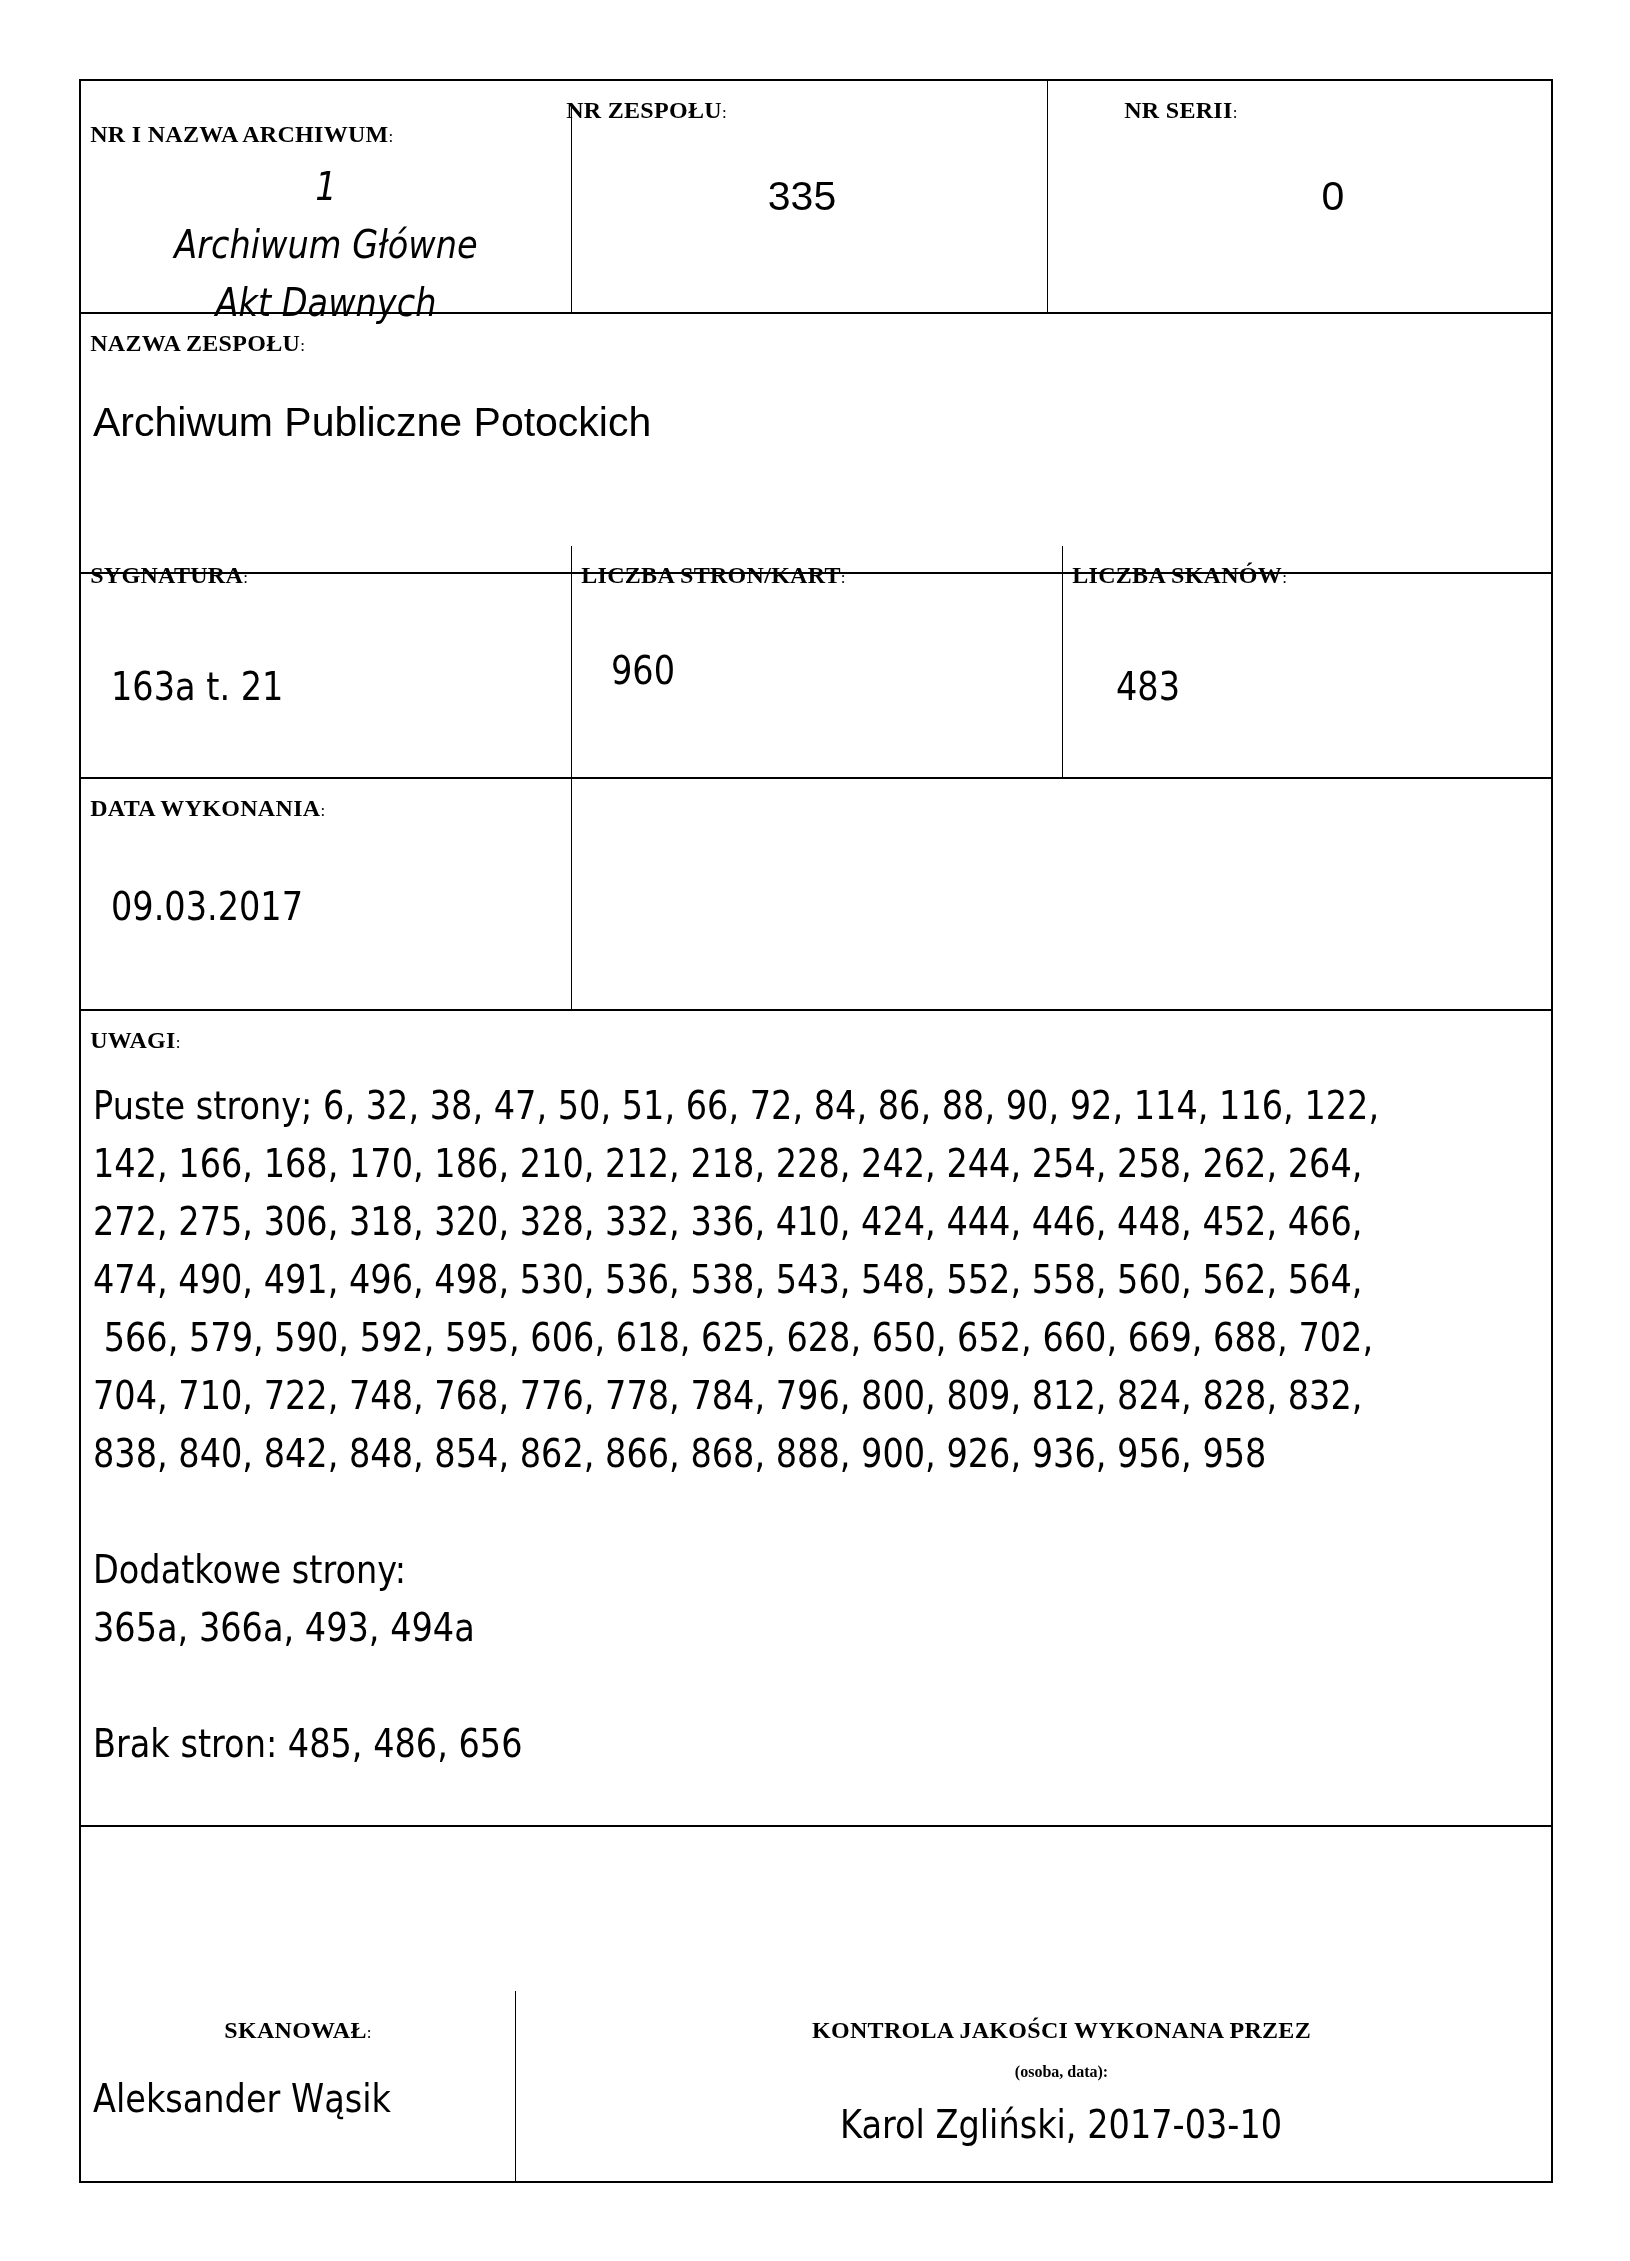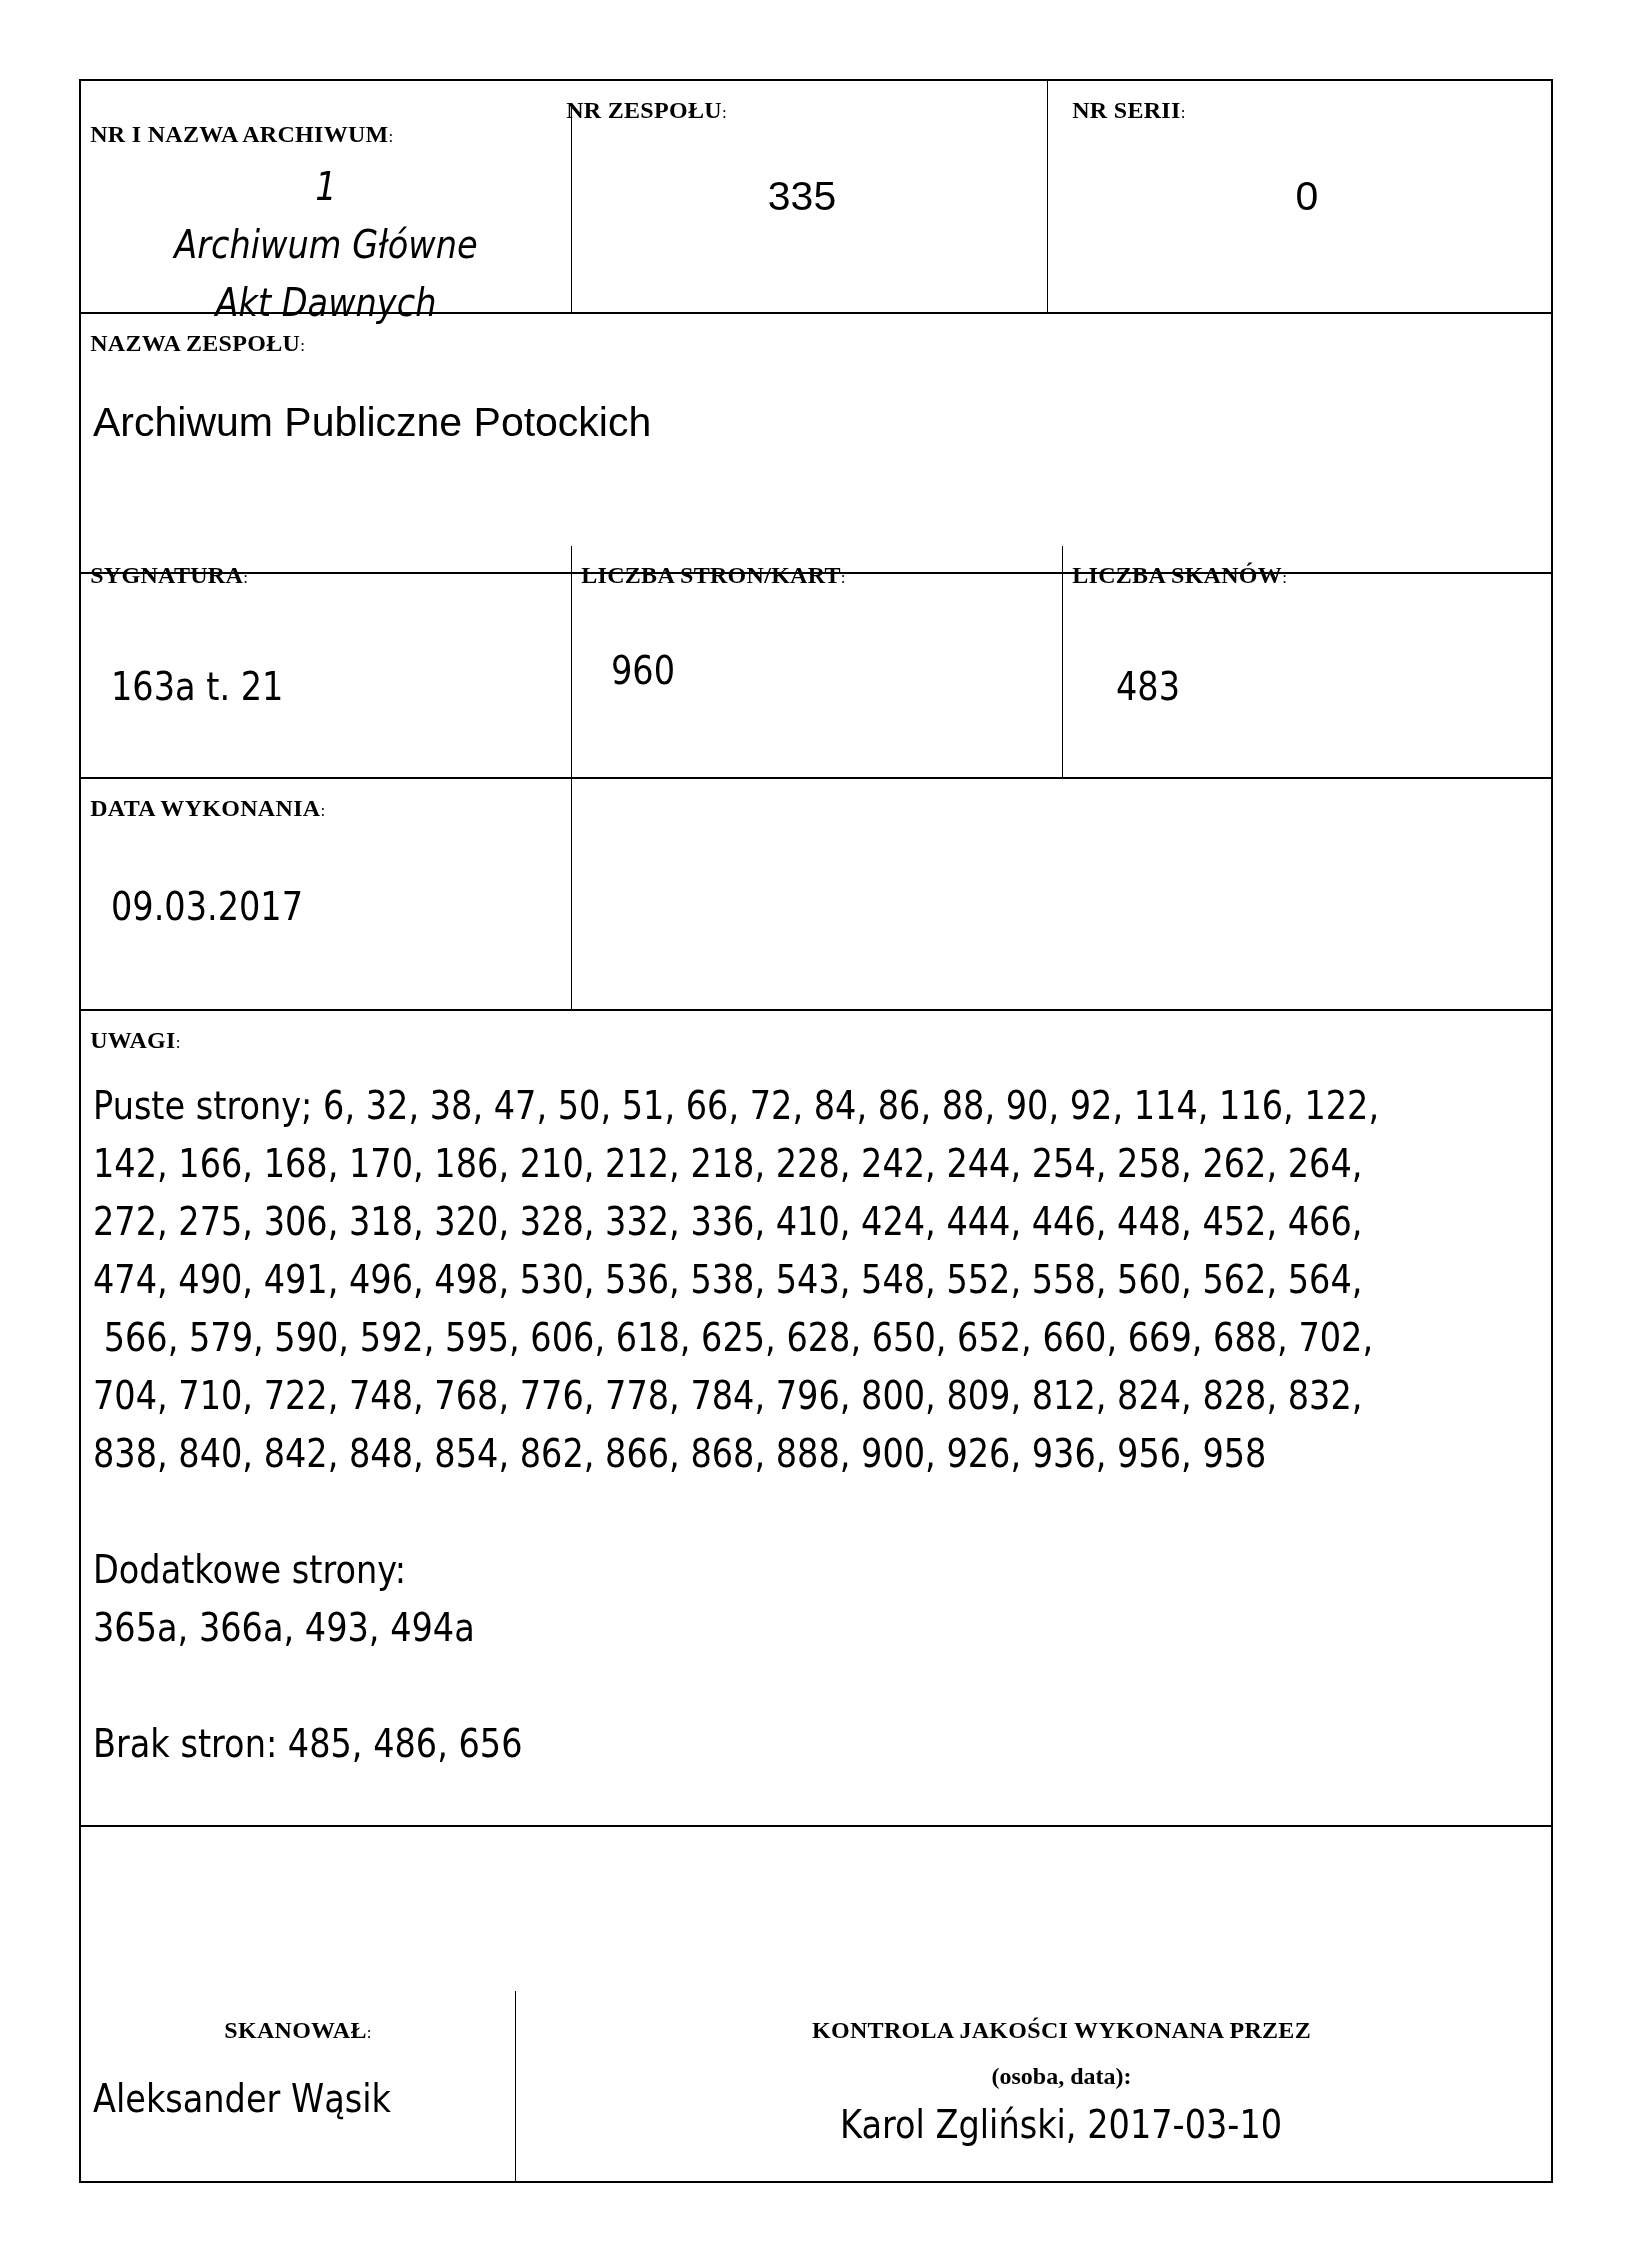--- a/index.html
+++ b/index.html
@@ -12,41 +12,41 @@
     .label { position: absolute; left: 9.2px; top: 16px; font-family: "Liberation Serif", serif; font-weight: bold; font-size: 24px; letter-spacing: 0.3px; white-space: nowrap; }
     .label .colon { font-weight: normal; font-size: 17px; }
     .label.center { left: 0; right: 0; text-align: center; }
     .value { position: absolute; white-space: nowrap; font-size: 41px; }
     .value.condensed { font-family: "DejaVu Sans", sans-serif; font-size: 39px; transform: scaleX(0.86); transform-origin: left top; }
     .archive-block { position: absolute; left: 0; right: 0; top: 53px; text-align: center; line-height: 58px; }
     .archive-block div { font-family: "DejaVu Sans", sans-serif; font-style: italic; font-size: 39px; transform: scaleX(0.86); }
     .notes { position: absolute; left: 12px; top: 66px; right: 13px; font-family: "DejaVu Sans", sans-serif; font-size: 39px; line-height: 58px; transform: scaleX(0.86); transform-origin: left top; width: 1618px; }
     .notes .line { white-space: nowrap; height: 58px; }
     .notes .gap { height: 58px; }
-    .sub-label { position: absolute; left: 0; right: 0; text-align: center; font-family: "Liberation Serif", serif; font-weight: bold; font-size: 24px; }
+    .sub-label { position: absolute; left: 0; right: 0; text-align: center; font-family: "Liberation Serif", serif; font-weight: bold; font-size: 16px; }
   </style>
 </head>
 <body>
 
 <div class="sheet">
 
   <div class="row" style="top:0; height:233px;">
     <div class="cell divided" style="left:0; width:491px;margin-top:24px;">
       <div class="label"><span>NR I NAZWA ARCHIWUM</span><span class="colon">:</span></div>
       <div class="archive-block">
         <div>1</div>
         <div>Archiwum Główne</div>
         <div>Akt Dawnych</div>
       </div>
     </div>
     <div class="cell divided" style="left:476px; width:491px;">
       <div class="label"><span>NR ZESPOŁU</span><span class="colon">:</span></div>
       <div class="value" style="left:0; right:0; text-align:center; top:92px;">335</div>
     </div>
-    <div class="cell" style="left:982px; right:0;">
+    <div class="cell" style="left:1034px; right:0;">
       <div class="label"><span>NR SERII</span><span class="colon">:</span></div>
       <div class="value" style="left:0; right:0; text-align:center; top:92px;">0</div>
     </div>
   </div>
 
   <div class="row" style="top:233px; height:260px;padding-left:47px;">
     <div class="cell" style="left:0; right:0;">
       <div class="label"><span>NAZWA ZESPOŁU</span><span class="colon">:</span></div>
       <div class="value" style="left:12px; top:85px;">Archiwum Publiczne Potockich</div>
     </div>

